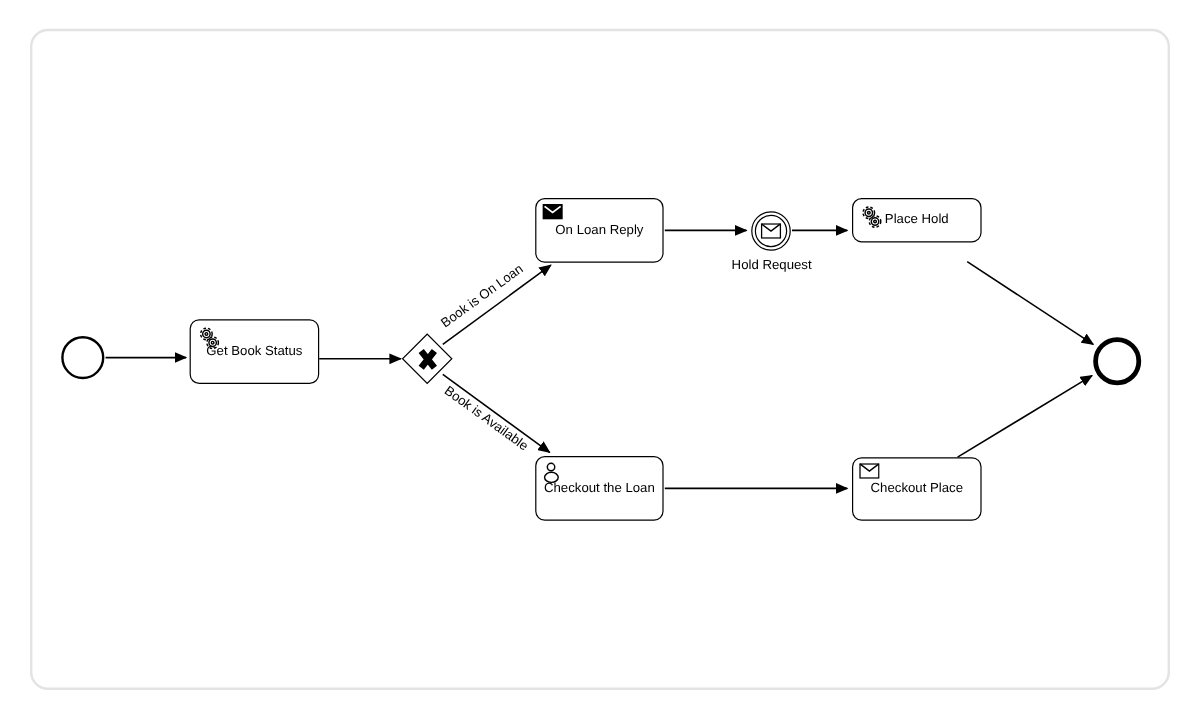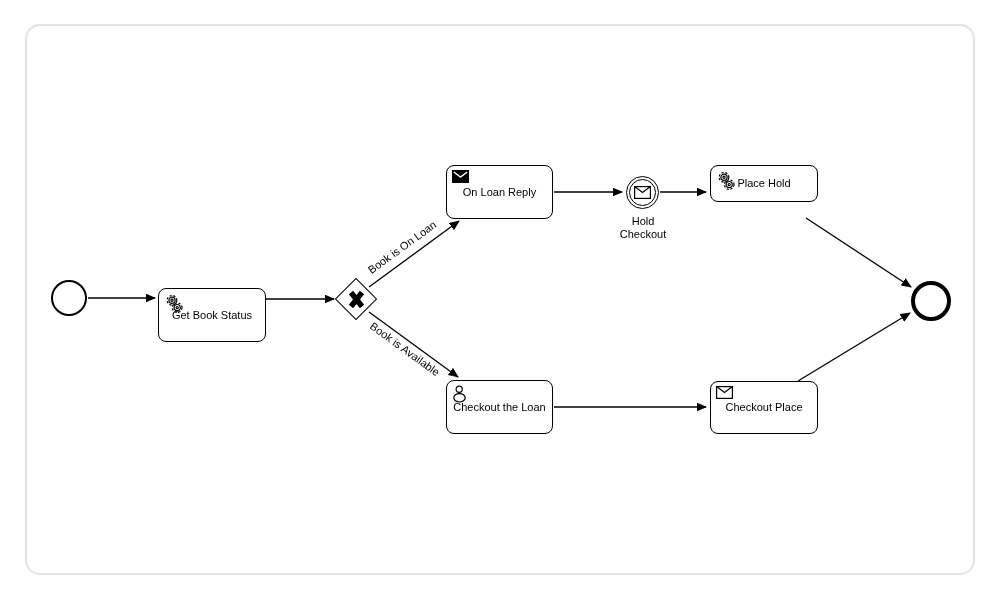--- a/index.html
+++ b/index.html
@@ -71,21 +71,21 @@
       <line x1="554" y1="192" x2="622" y2="192" marker-end="url(#arrow)"></line>
       <line x1="660" y1="192" x2="706" y2="192" marker-end="url(#arrow)"></line>
       <line x1="806" y1="218" x2="911" y2="287" marker-end="url(#arrow)"></line>
       <line x1="554" y1="407" x2="706" y2="407" marker-end="url(#arrow)"></line>
       <line x1="798" y1="381" x2="910" y2="313" marker-end="url(#arrow)"></line>
     </g>
   </svg>
 
   <div class="event-circle start-event"></div>
 
-  <div class="task" style="left:158px; top:288px; width:108px; height:54px;">
+  <div class="task" style="left:158px; top:266px; width:108px; height:54px;">
     <span class="task-icon">
       <svg width="21" height="22" viewBox="0 0 21 22">
         <g fill="none" stroke="#000" stroke-width="1.2">
           <circle cx="8" cy="7.3" r="3.1"></circle>
           <circle cx="8" cy="7.3" r="4.8" stroke-dasharray="2.2 1.7"></circle>
           <circle cx="8" cy="7.3" r="1.1"></circle>
           <circle cx="13.2" cy="14.6" r="3.1"></circle>
           <circle cx="13.2" cy="14.6" r="4.8" stroke-dasharray="2.2 1.7"></circle>
           <circle cx="13.2" cy="14.6" r="1.1"></circle>
         </g>
@@ -119,21 +119,21 @@
   <div class="event-circle intermediate-event">
     <div class="intermediate-inner">
       <span style="line-height:0;">
         <svg width="17" height="13" viewBox="0 0 17 13">
           <rect x="0.6" y="0.6" width="15.8" height="11.8" fill="#fff" stroke="#000" stroke-width="1.2"></rect>
           <polyline points="0.6,0.6 8.5,6.6 16.4,0.6" fill="none" stroke="#000" stroke-width="1.2"></polyline>
         </svg>
       </span>
     </div>
   </div>
-  <div class="event-label">Hold Checkout</div>
+  <div class="event-label">Hold Request</div>
 
   <div class="task" style="left:710px; top:165px; width:108px; height:37px;">
     <span class="task-icon">
       <svg width="21" height="22" viewBox="0 0 21 22">
         <g fill="none" stroke="#000" stroke-width="1.2">
           <circle cx="8" cy="7.3" r="3.1"></circle>
           <circle cx="8" cy="7.3" r="4.8" stroke-dasharray="2.2 1.7"></circle>
           <circle cx="8" cy="7.3" r="1.1"></circle>
           <circle cx="13.2" cy="14.6" r="3.1"></circle>
           <circle cx="13.2" cy="14.6" r="4.8" stroke-dasharray="2.2 1.7"></circle>

